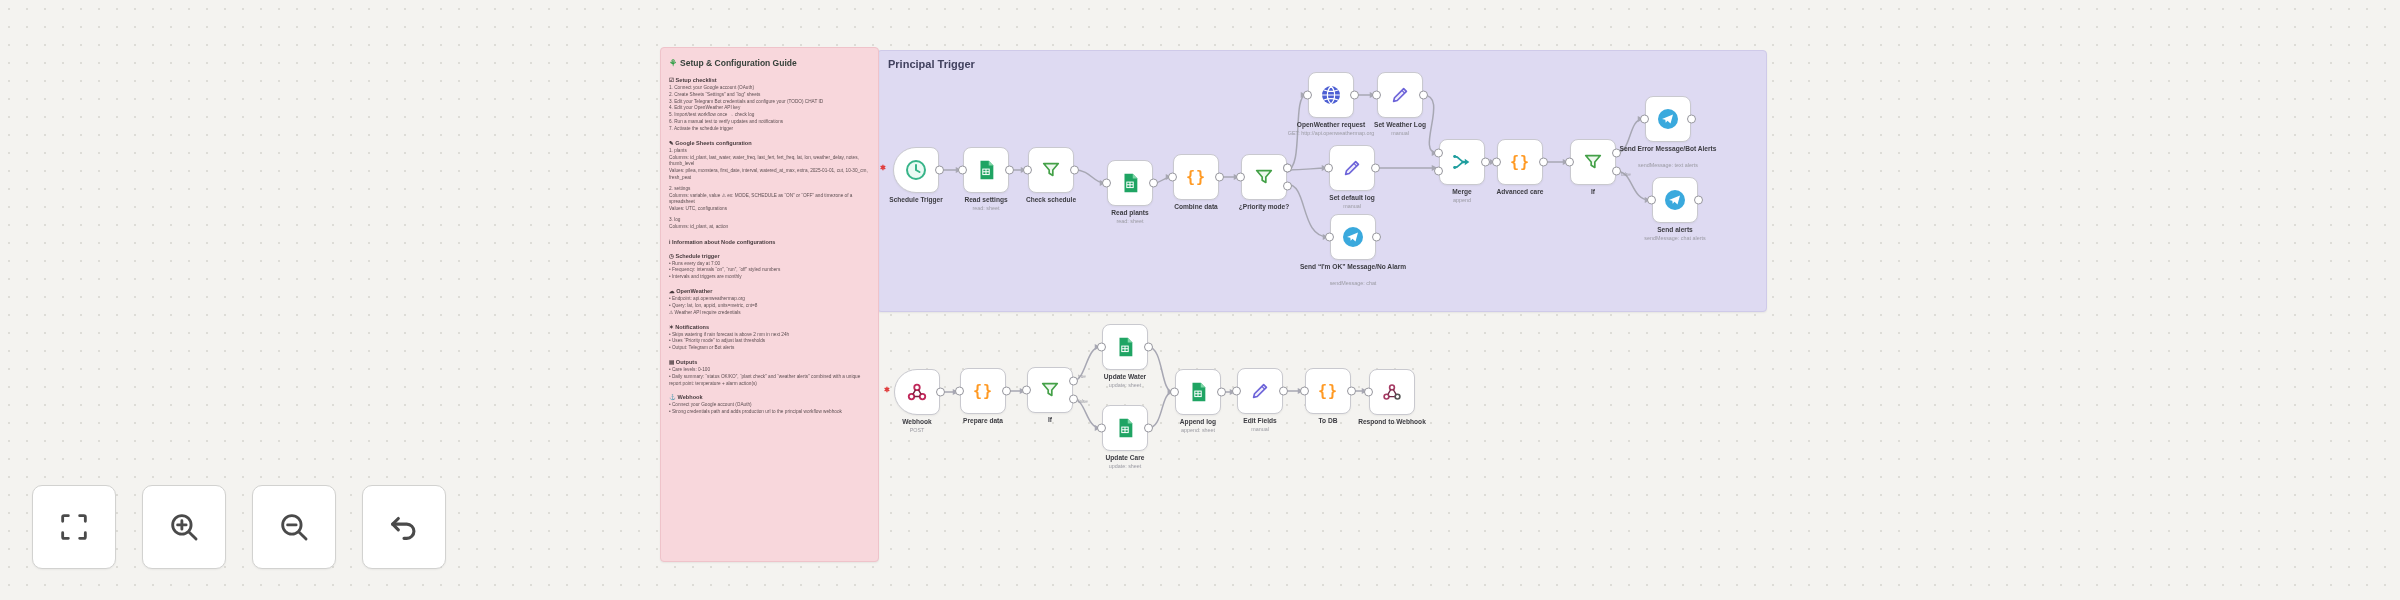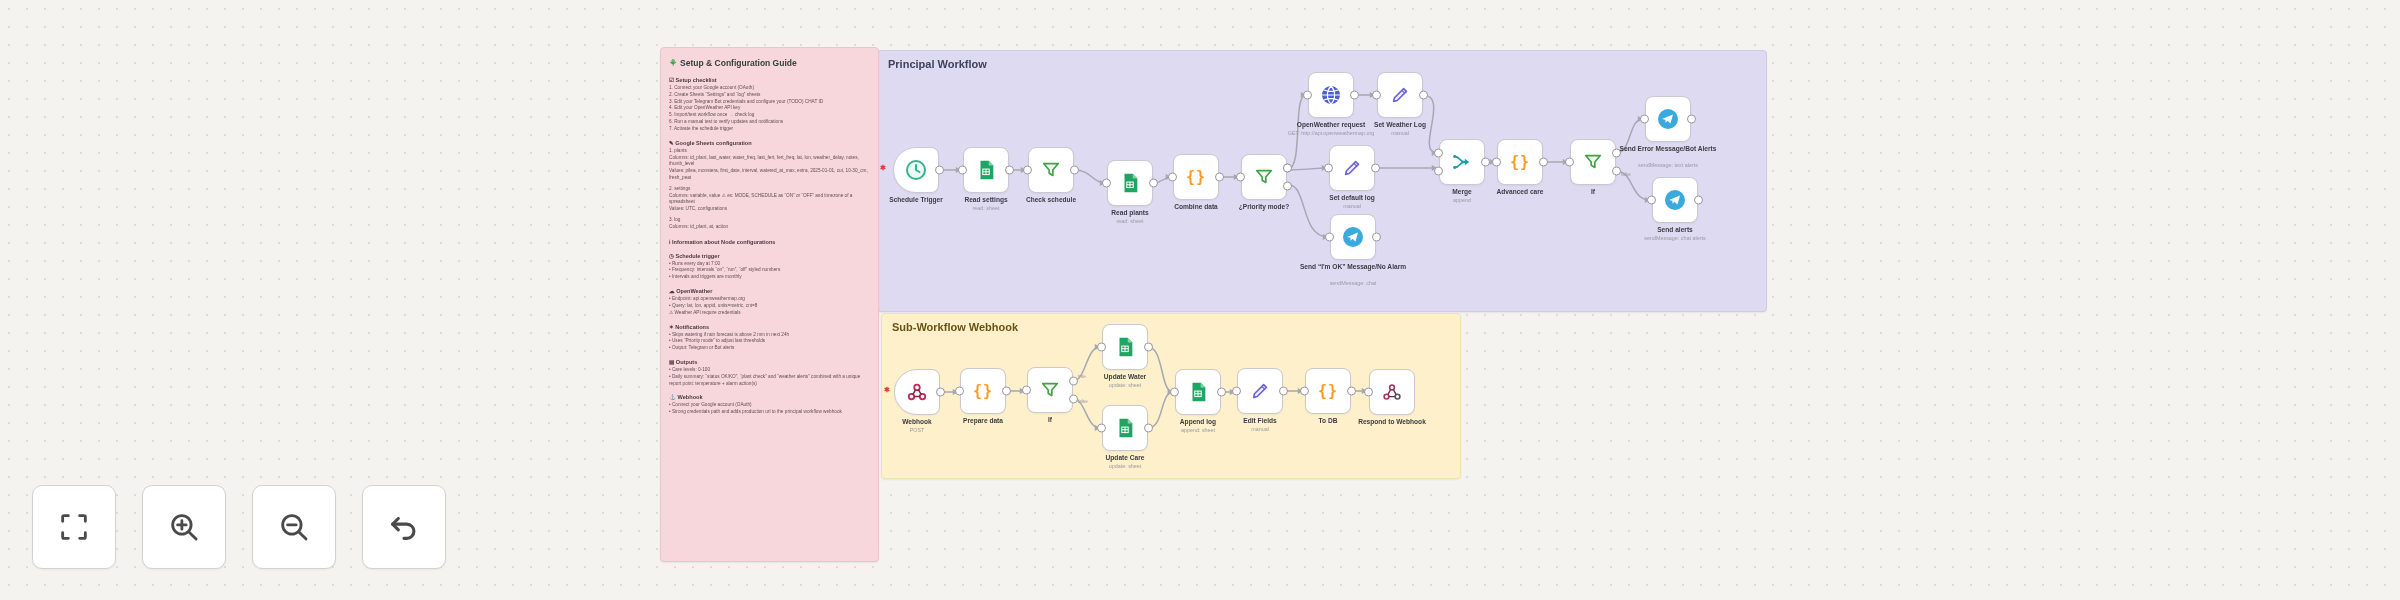--- a/index.html
+++ b/index.html
@@ -125,26 +125,23 @@
         <div class="g-head">▤ Outputs</div>
         <div class="g-line">• Care levels: 0-100</div>
         <div class="g-line">• Daily summary: “status OK/KO”, “plant check” and “weather alerts” combined with a unique report point: temperature + alarm action(s)</div>
         <div class="g-head">⚓ Webhook</div>
         <div class="g-line">• Connect your Google account (OAuth)</div>
         <div class="g-line">• Strong credentials path and adds production url to the principal workflow webhook</div>
       </div>
   </div>
 
   <div class="sticky sticky-purple">
-    <div class="sticky-title">Principal Workflow</div>
-  </div>
-
-  <div class="sticky sticky-yellow">
-    <div class="sticky-title">Sub-Workflow Webhook</div>
-  </div>
+    <div class="sticky-title">Principal Trigger</div>
+  </div>
+
 
   <div class="red-marker" style="left:880px;top:164px;">✱</div>
   <div class="red-marker" style="left:884px;top:386px;">✱</div>
 
   <div class="node trigger" style="left:893px;top:147px;">
     <div class="nbox">
         <span>
       <svg width="24" height="24" viewBox="0 0 24 24">
             <circle cx="12" cy="12" r="9" fill="#eafaf4" stroke="#37b489" stroke-width="2"></circle>
             <path d="M12 7 V12 L15.5 14" stroke="#37b489" stroke-width="2" fill="none" stroke-linecap="round"></path>

